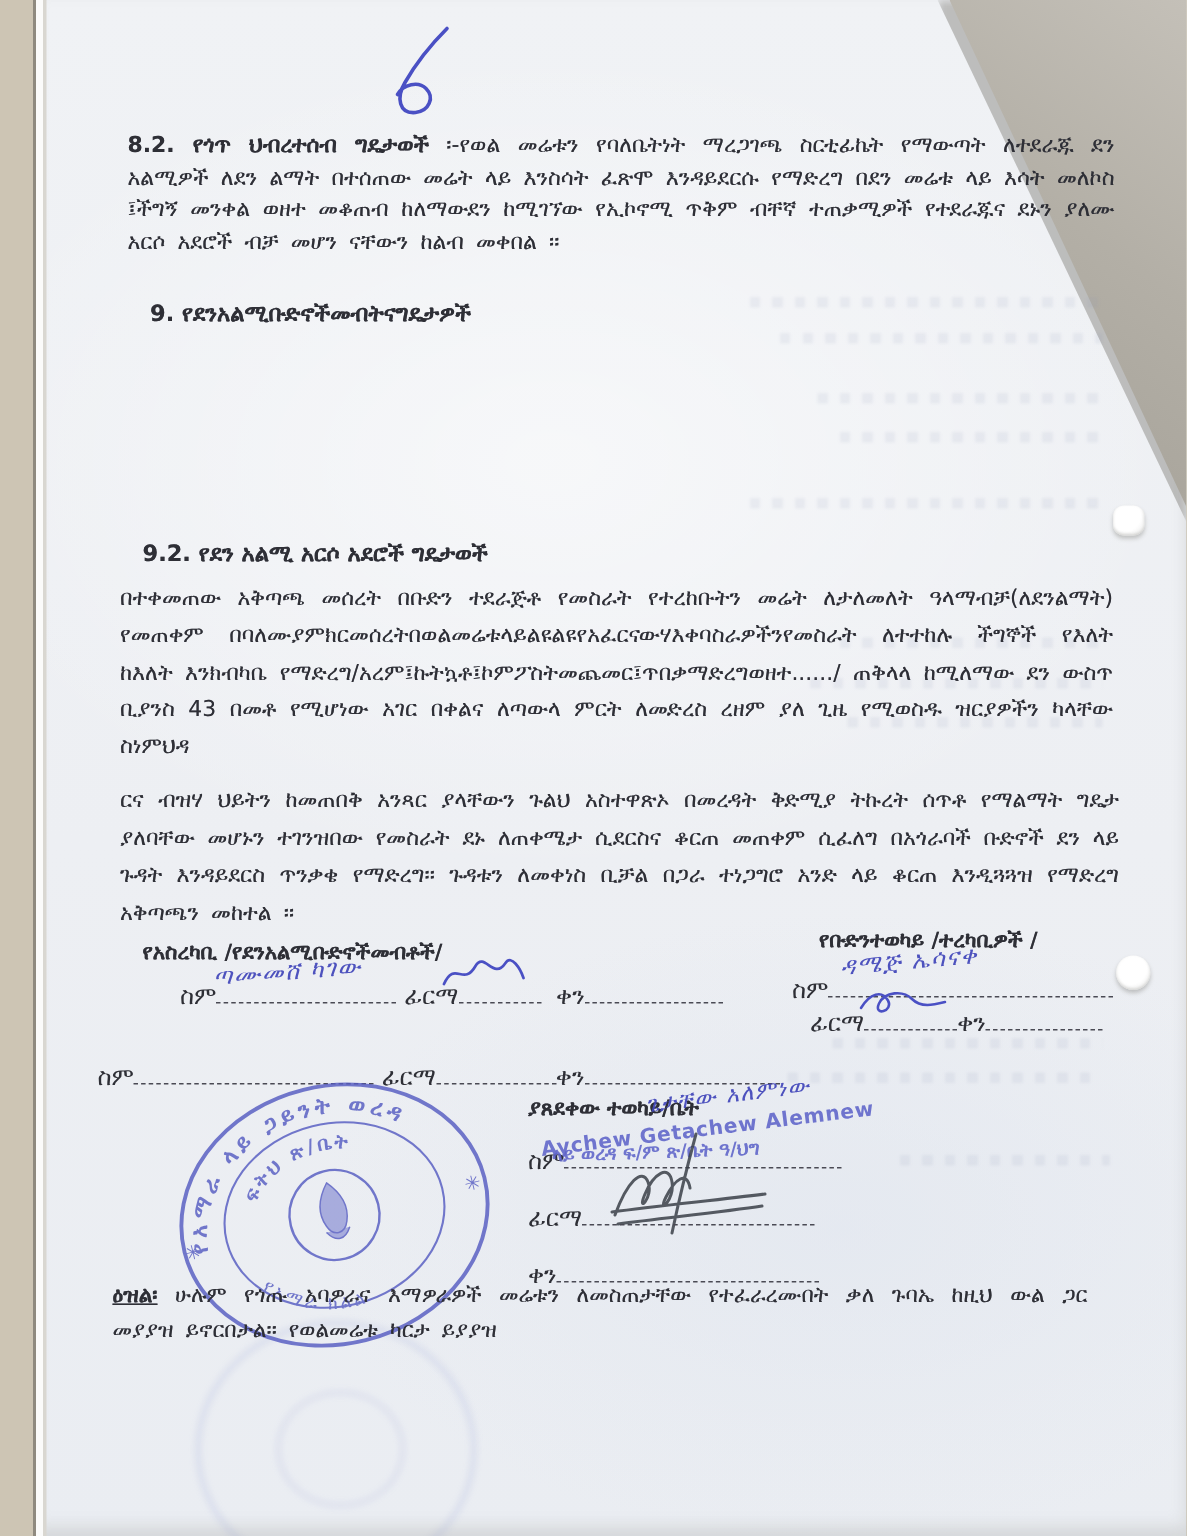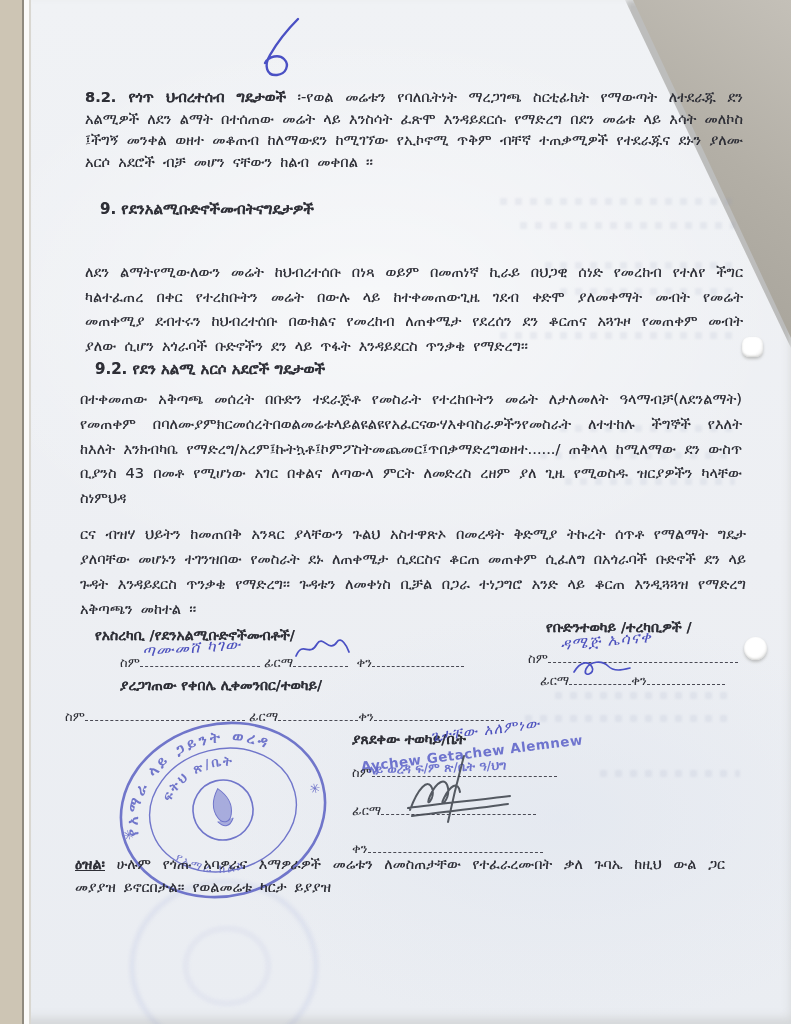--- a/index.html
+++ b/index.html
@@ -18,21 +18,21 @@
   .fold-shadow{position:absolute;top:0;right:0;width:166px;height:348px;
          clip-path:polygon(0 0,100% 0,100% 100%);background:rgba(95,92,83,.35);filter:blur(3px);}
   .fold{position:absolute;top:0;right:0;width:158px;height:338px;
          clip-path:polygon(0 0,100% 0,100% 100%);
          background:linear-gradient(215deg,#c4c0b8 0%,#b3afa6 45%,#a39f96 100%);}
   
   .para{position:absolute;text-align:justify;font-size:14.6px;line-height:21.6px;
         word-spacing:3.5px;text-shadow:0 0 .4px rgba(40,40,55,.55);}
   .bold{font-weight:bold;}
   .heading{position:absolute;font-weight:bold;font-size:15px;text-shadow:0 0 .4px rgba(30,30,45,.6);}
-  .label-row{position:absolute;font-size:13px;white-space:nowrap;}
+  .label-row{position:absolute;font-size:16px;white-space:nowrap;}
   .dashline{display:inline-block;border-bottom:1.6px dashed #4a4a54;height:.9em;vertical-align:baseline;}
   .handwriting{position:absolute;color:#4045ba;font-size:16px;white-space:nowrap;
         font-style:italic;letter-spacing:1px;opacity:.92;}
   .stampline{position:absolute;color:#5a60c8;font-weight:600;white-space:nowrap;opacity:.85;}
   
   .hole{position:absolute;background:radial-gradient(circle at 40% 35%,#ffffff 55%,#e8e8e8 100%);
         border-radius:50%;box-shadow:0 2px 3px rgba(120,120,115,.4), inset 0 -1px 2px rgba(160,160,155,.4);}
   
   .ghost-line{position:absolute;height:7px;filter:blur(1.2px);opacity:.55;
         background:repeating-linear-gradient(90deg,rgba(140,150,180,.22) 0 7px,rgba(140,150,180,0) 7px 15px);}
@@ -71,21 +71,20 @@
     <path d="M46 3 C38 11 26 25 18 39 C12 49 14 60 25 59 C34 58 38 49 32 43 C27 38 17 40 13 47" fill="none" stroke="#4a50c4" stroke-width="2.4" stroke-linecap="round"></path>
   </svg>
 
   <div class="para" style="left:85px;top:86px;width:658px;">
     <span class="bold">8.2. የጎጥ ህብረተሰብ ግዴታወች</span>
     <span>፡-የወል መሬቱን የባለቤትነት ማረጋገጫ ስርቲፊኬት የማውጣት ለተደራጁ ደን አልሚዎች ለደን ልማት በተሰጠው መሬት ላይ እንስሳት ፈጽሞ እንዳይደርሱ የማድረግ በደን መሬቱ ላይ እሳት መለኮስ ፤ችግኝ መንቀል ወዘተ መቆጠብ ከለማውደን ከሚገኘው የኢኮኖሚ ጥቅም ብቸኛ ተጠቃሚዎች የተደራጁና ደኑን ያለሙ አርሶ አደሮች ብቻ መሆን ናቸውን ከልብ መቀበል ፡፡</span>
   </div>
 
   <div class="heading" style="left:100px;top:200px;">9. የደንአልሚቡድኖችመብትናግዴታዎች</div>
 
-  <div class="para" style="left:85px;top:260px;width:658px;line-height:24.5px;">ለደን ልማትየሚውለውን መሬት ከህብረተሰቡ በነጻ ወይም በመጠነኛ ኪራይ በህጋዊ ሰነድ የመረከብ የተለየ ችግር ካልተፈጠረ በቀር የተረከቡትን መሬት በውሉ ላይ ከተቀመጠውጊዜ ገደብ ቀድሞ ያለመቀማት መብት የመሬት መጠቀሚያ ደብተሩን ከህብረተሰቡ በውክልና የመረከብ ለጠቀሜታ የደረሰን ደን ቆርጠና አጓጉዞ የመጠቀም መብት ያለው ሲሆን አጎራባች ቡድኖችን ደን ላይ ጥፋት እንዳይደርስ ጥንቃቄ የማድረግ፡፡</div>
 
   <div class="heading" style="left:95px;top:360px;">9.2. የደን አልሚ አርሶ አደሮች ግዴታወች</div>
 
   <div class="para" style="left:80px;top:387px;width:662px;line-height:24.8px;">በተቀመጠው አቅጣጫ መሰረት በቡድን ተደራጅቶ የመስራት የተረከቡትን መሬት ለታለመለት ዓላማብቻ(ለደንልማት) የመጠቀም በባለሙያምክርመሰረትበወልመሬቱላይልዩልዩየአፈርናውሃእቀባስራዎችንየመስራት ለተተከሉ ችግኞች የእለት ከእለት እንክብካቤ የማድረግ/አረም፤ኩትኳቶ፤ኮምፖስትመጨመር፤ጥበቃማድረግወዘተ....../ ጠቅላላ ከሚለማው ደን ውስጥ ቢያንስ 43 በመቶ የሚሆነው አገር በቀልና ለጣውላ ምርት ለመድረስ ረዘም ያለ ጊዜ የሚወስዱ ዝርያዎችን ካላቸው ስነምህዳ</div>
 
   <div class="para" style="left:80px;top:521px;width:666px;line-height:25px;">ርና ብዝሃ ህይትን ከመጠበቅ አንጻር ያላቸውን ጉልህ አስተዋጽኦ በመረዳት ቅድሚያ ትኩረት ሰጥቶ የማልማት ግዴታ ያለባቸው መሆኑን ተገንዝበው የመስራት ደኑ ለጠቀሜታ ሲደርስና ቆርጠ መጠቀም ሲፈለግ በአጎራባች ቡድኖች ደን ላይ ጉዳት እንዳይደርስ ጥንቃቄ የማድረግ፡፡ ጉዳቱን ለመቀነስ ቢቻል በጋራ ተነጋግሮ አንድ ላይ ቆርጠ እንዲጓጓዝ የማድረግ አቅጣጫን መከተል ፡፡</div>
 
   <div class="heading" style="left:95px;top:627px;font-size:14px;">የአስረካቢ /የደንአልሚቡድኖችመብቶች/</div>
   <div class="heading" style="left:502px;top:619px;font-size:14px;margin-left:44px;">የቡድንተወካይ /ተረካቢዎች /</div>
 
@@ -103,21 +102,20 @@
     <span>ስም</span><span class="dashline" style="width:190px;"></span>
   </div>
   <div class="handwriting" style="left:560px;top:631px;transform:rotate(-5deg);">ዳሜጅ ኤሳናቀ</div>
   <div class="label-row" style="left:540px;top:672px;">
     <span>ፊርማ</span><span class="dashline" style="width:62px;"></span><span>ቀን</span><span class="dashline" style="width:78px;"></span>
   </div>
   <svg style="position:absolute;left:572px;top:658px;" width="60" height="22" viewBox="0 0 60 22">
     <path d="M2 14 C8 4 16 2 20 9 C24 16 10 20 14 11 C18 3 30 2 36 8 C42 14 50 12 58 10" fill="none" stroke="#4a50c4" stroke-width="1.7" stroke-linecap="round"></path>
   </svg>
 
-  <div class="heading" style="left:120px;top:677px;font-size:14px;">ያረጋገጠው የቀበሌ ሊቀመንበር/ተወካይ/</div>
   <div class="label-row" style="left:65px;top:708px;">
     <span>ስም</span><span class="dashline" style="width:160px;"></span>
     <span>ፊርማ</span><span class="dashline" style="width:80px;"></span><span>ቀን</span><span class="dashline" style="width:130px;"></span>
   </div>
 
   <svg style="position:absolute;left:112px;top:716px;transform:rotate(-14deg);opacity:.82;" width="222" height="188" viewBox="0 0 222 188">
     <defs>
       <path id="arcTop" d="M26 122 A 88 76 0 1 1 196 122"></path>
       <path id="arcInner" d="M56 116 A 58 50 0 1 1 166 116"></path>
       <path id="arcBottom" d="M42 112 A 72 62 0 0 0 180 112"></path>

